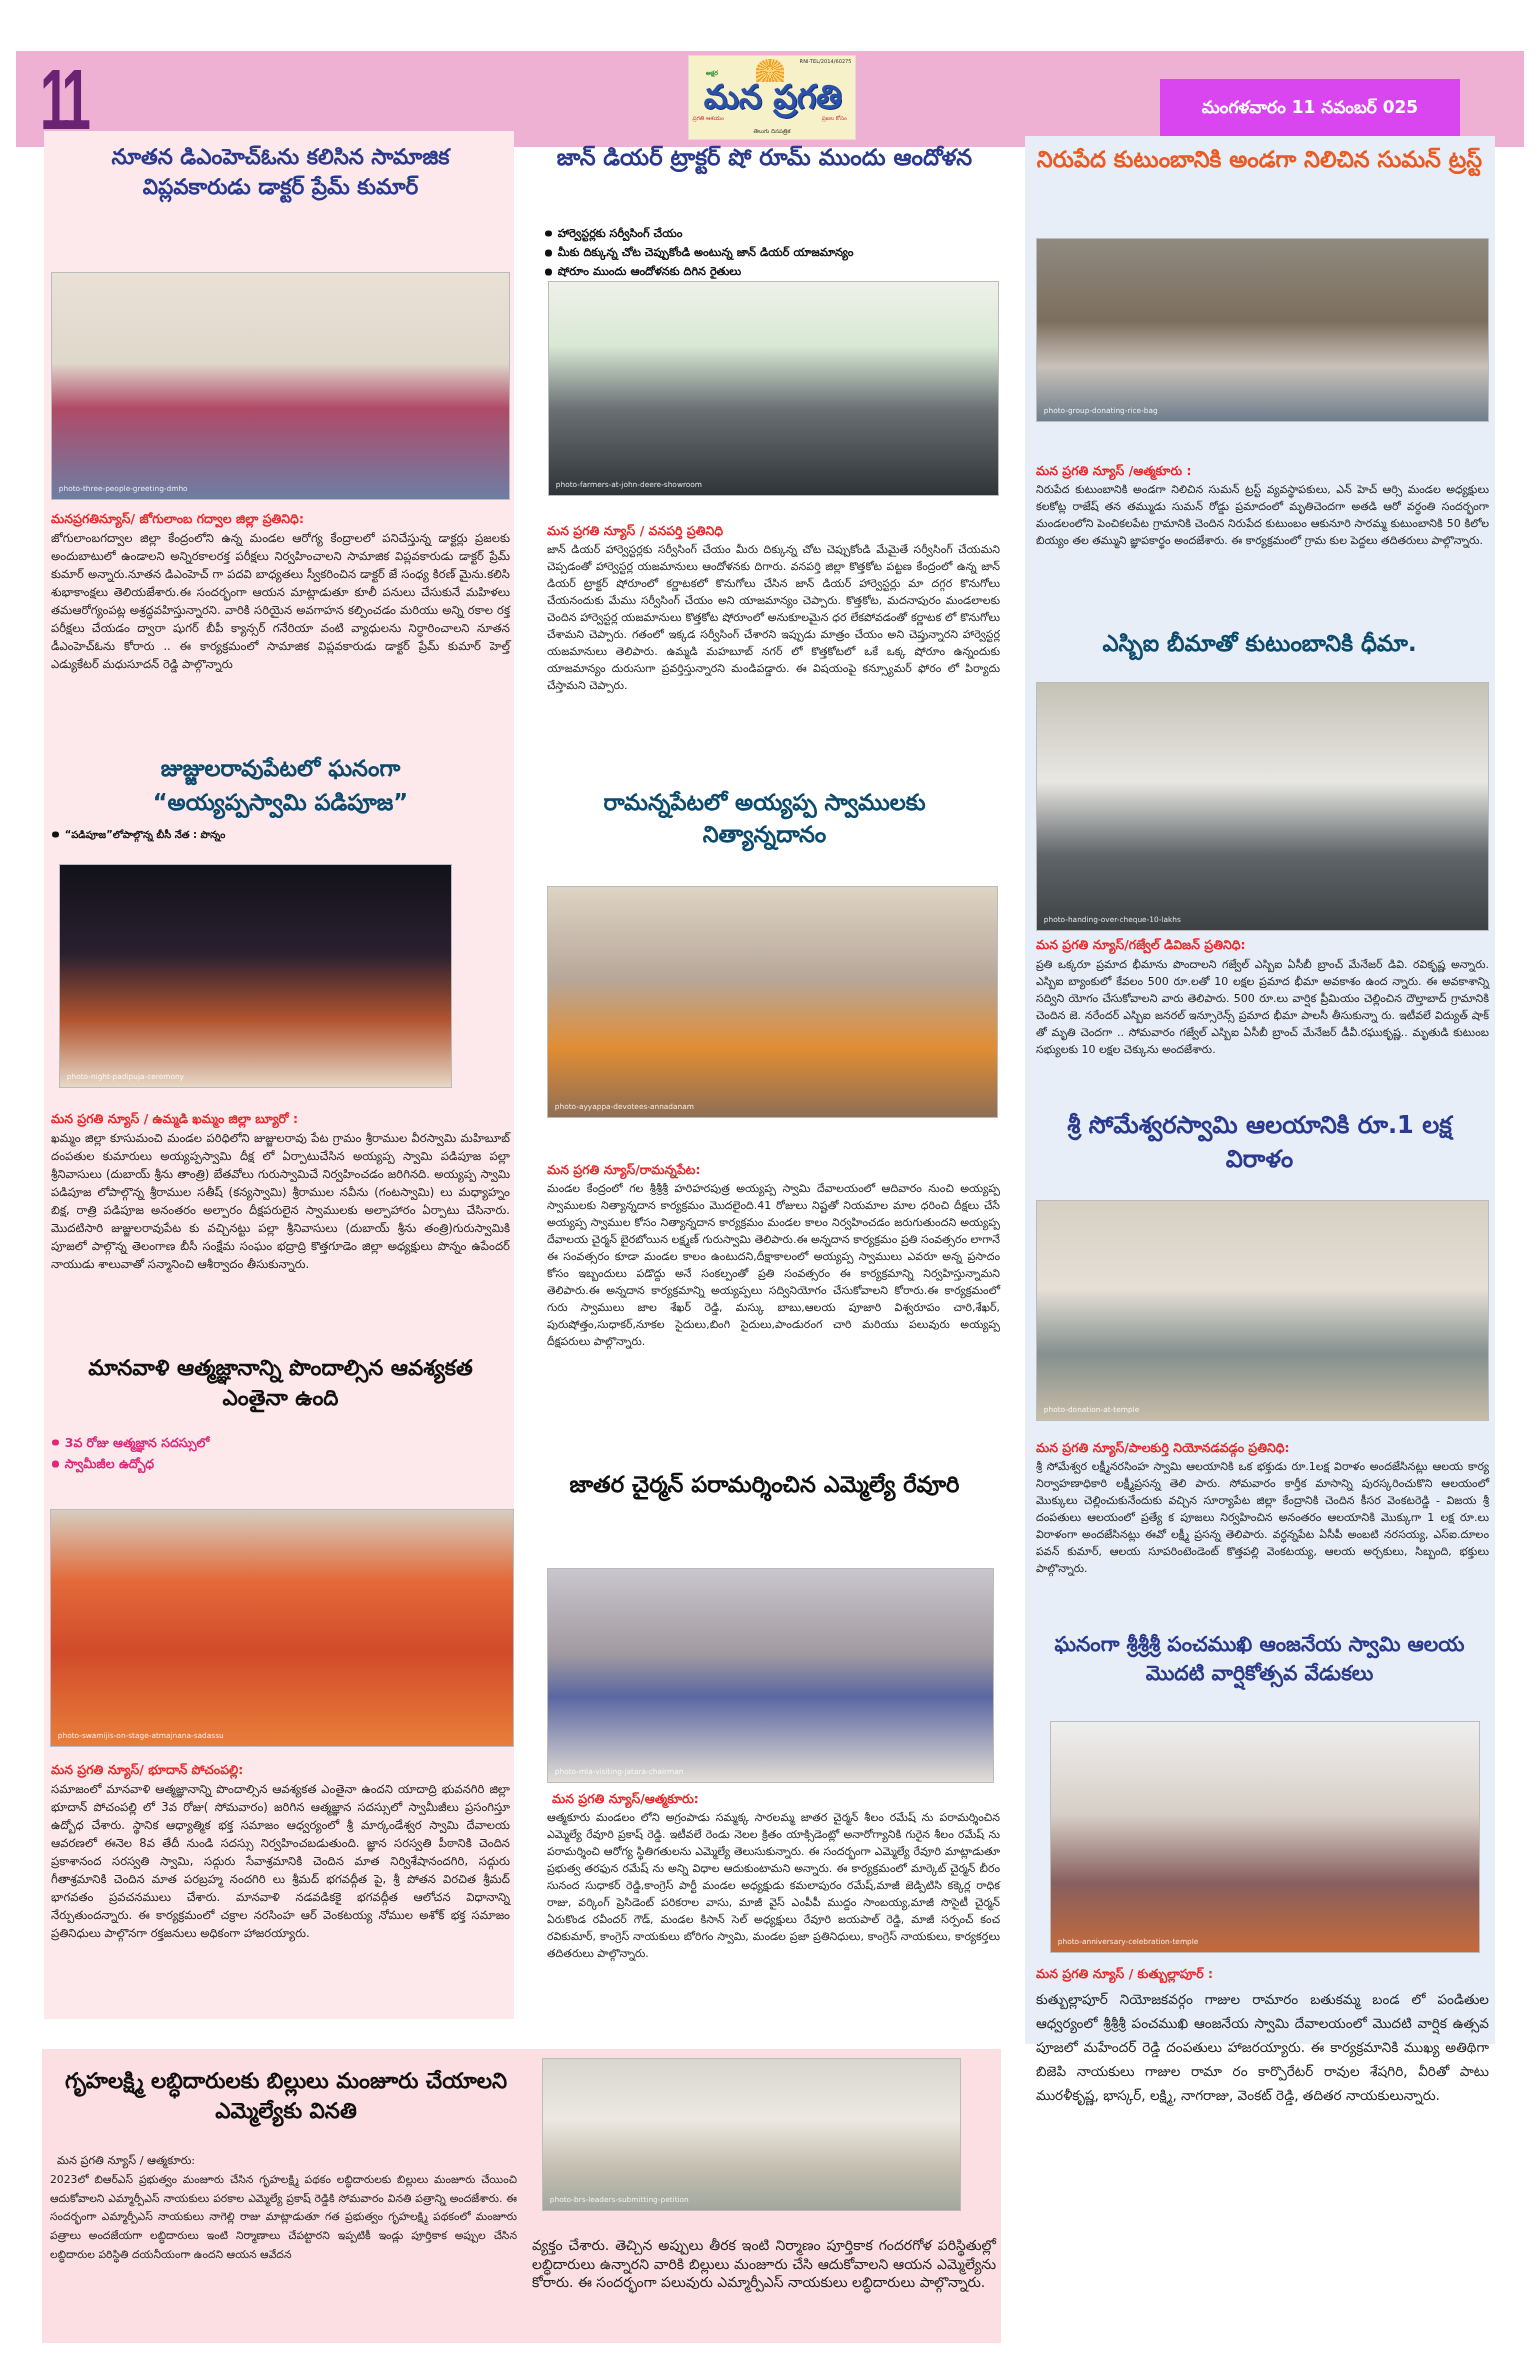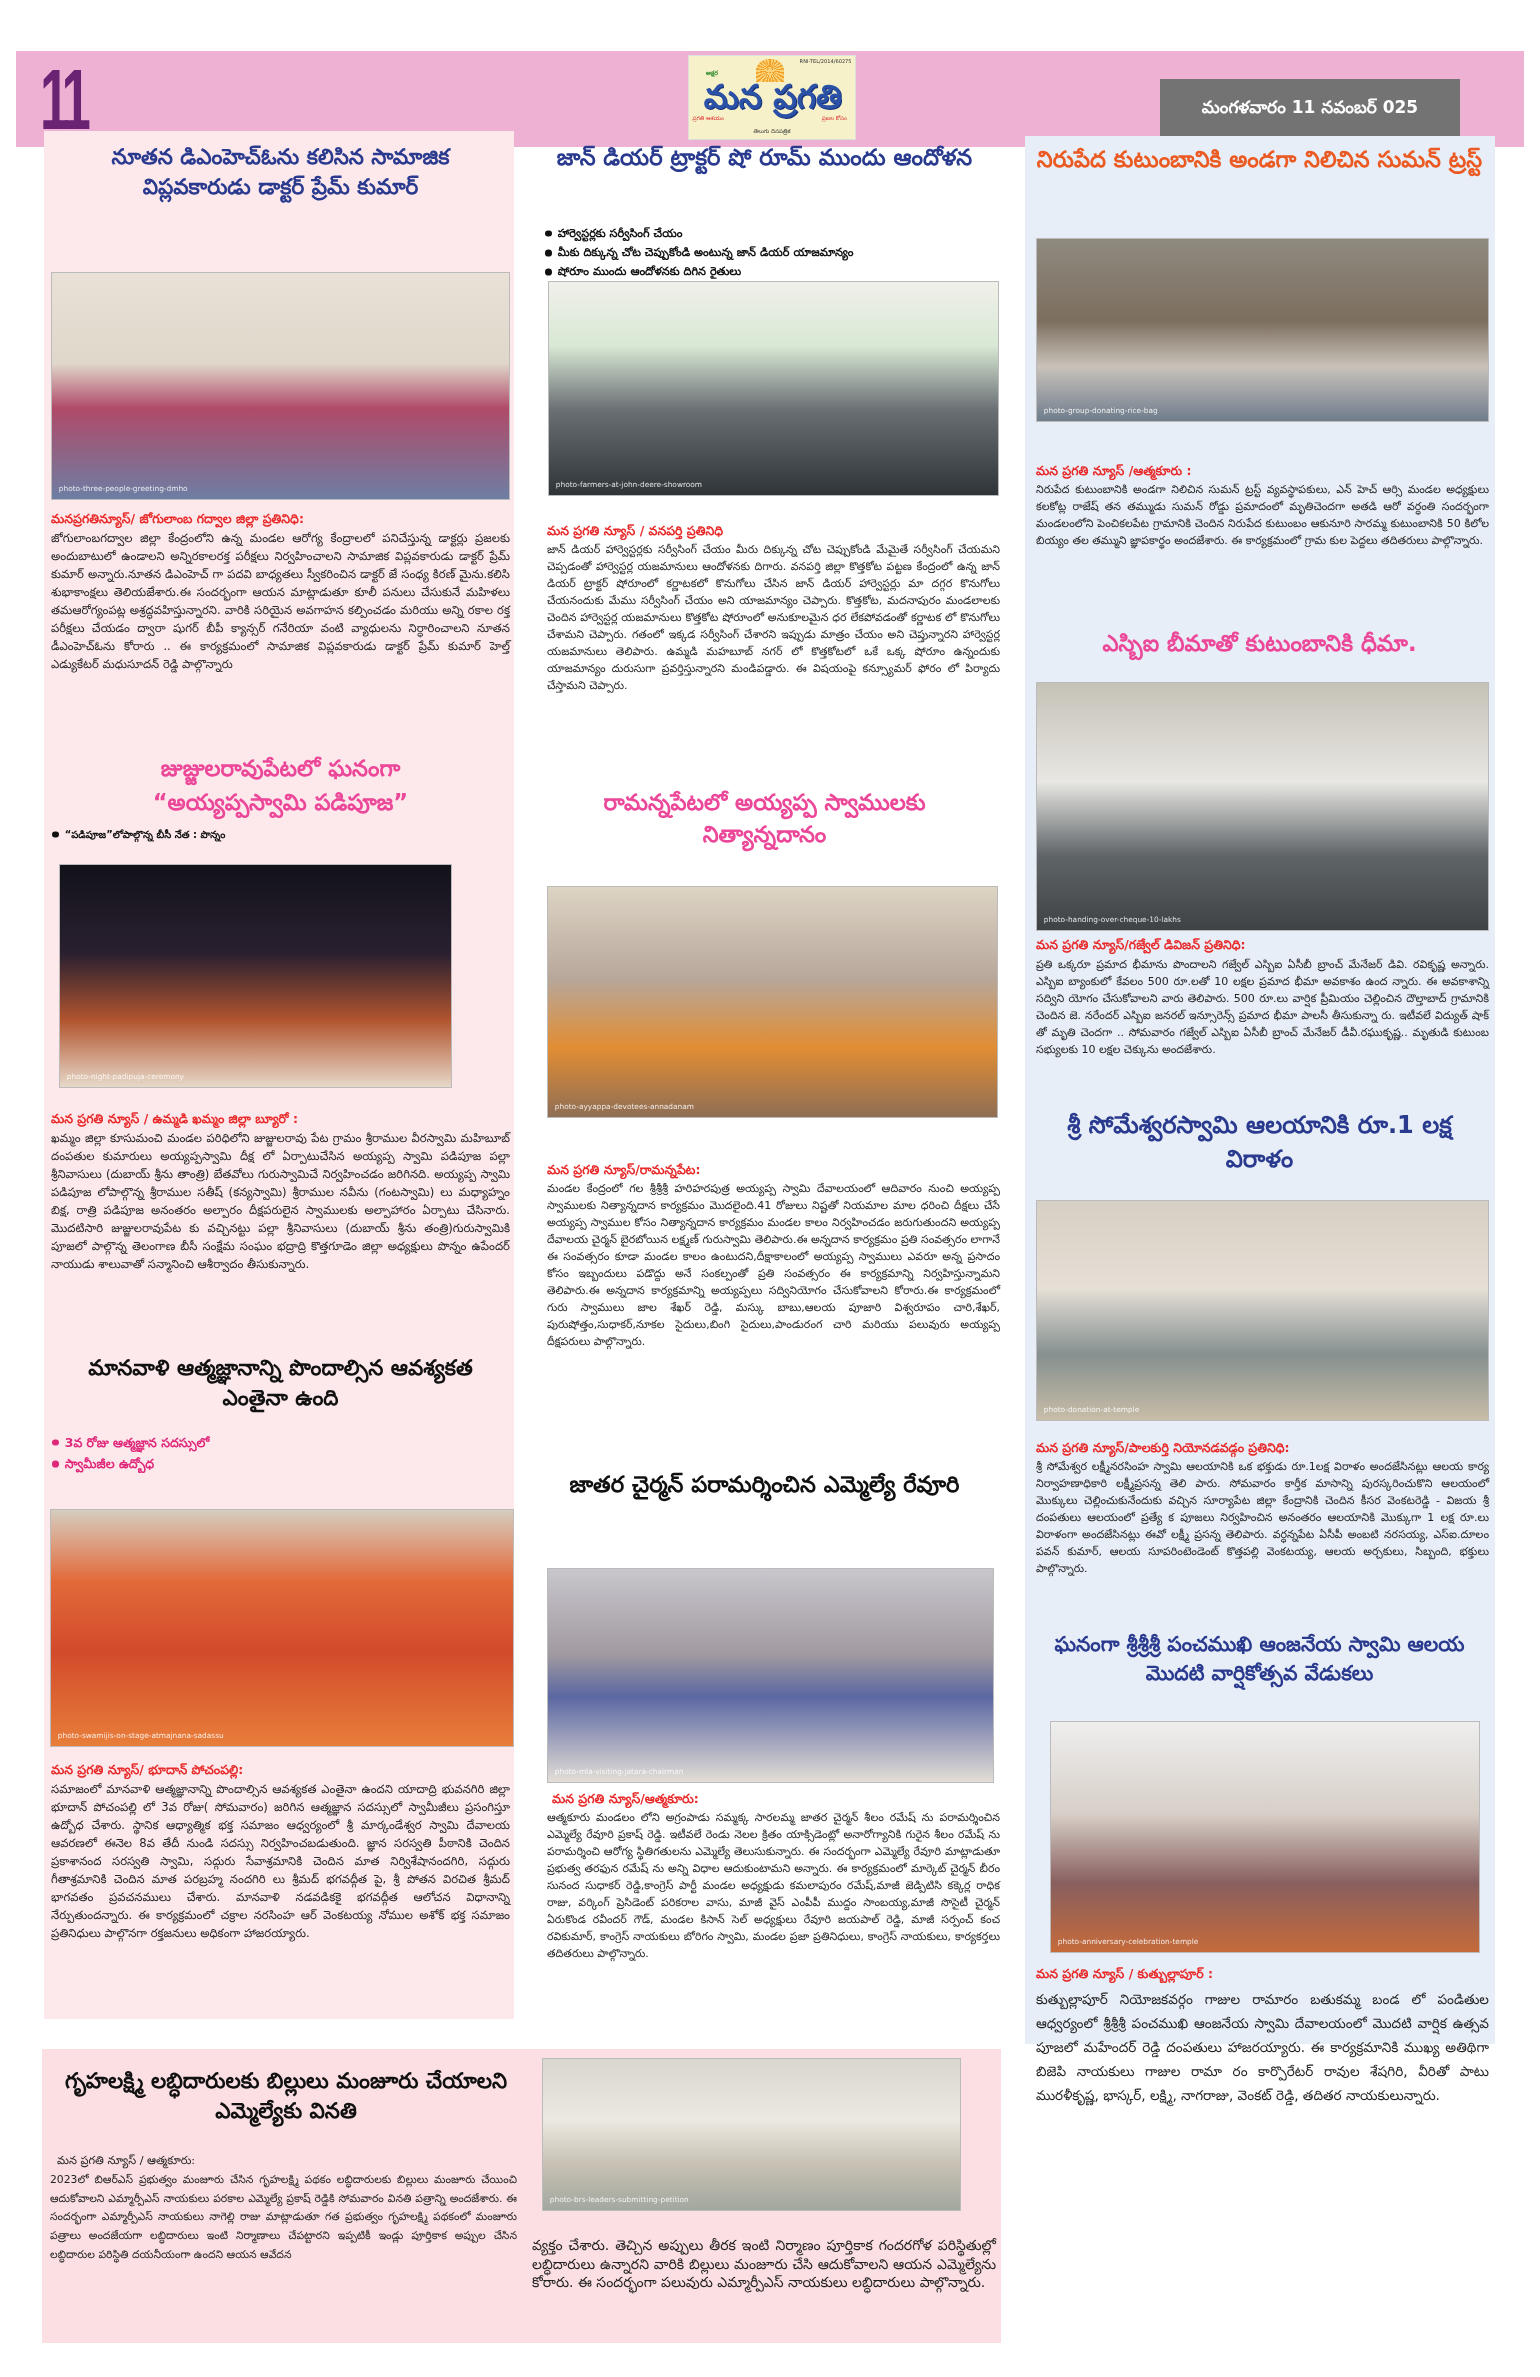--- a/index.html
+++ b/index.html
@@ -10,28 +10,28 @@
   .masthead{left:16px;top:51px;width:1508px;height:96px;background:#efb1d3}
   .pageno{left:40px;top:54px;font-family:"Liberation Sans",sans-serif;font-weight:700;font-size:85px;line-height:91px;color:#6a2273;letter-spacing:-8px;transform:scaleX(0.62);transform-origin:left top}
   .logo{left:688px;top:55px;width:168px;height:85px;background:#f6f1c8;border:1.1px solid #ddd;overflow:hidden}
   .logo .reg{position:absolute;right:3.4px;top:2.3px;font-size:5.1px;color:#333}
   .logo .small{position:absolute;left:17px;top:12.5px;font-size:6.2px;color:#2b8a2b;font-weight:700}
   .logo .sun{position:absolute;left:67px;top:3.4px;width:28px;height:22.6px;border-radius:50% 50% 0 0;background:repeating-conic-gradient(#f3a32b 0 8deg,#f9d27a 8deg 16deg)}
   .logo .name{position:absolute;left:2.3px;top:21.5px;width:163px;text-align:center;font-size:33px;font-weight:700;color:#2c52a8;line-height:37px;text-shadow:1.1px 1.1px 0 #15327a}
   .logo .tag1{position:absolute;left:3.4px;top:59px;font-size:5.7px;color:#d33}
   .logo .tag2{position:absolute;right:8px;top:59px;font-size:5.7px;color:#d33}
   .logo .tag3{position:absolute;left:0;width:100%;text-align:center;top:72px;font-size:5.7px;color:#333}
-  .datebox{left:1160px;top:79px;width:300px;height:59px;background:#737373;color:#fff;font-size:17px;font-weight:700;display:flex;align-items:center;justify-content:center}
+  .datebox{left:1160px;top:79px;width:300px;height:59px;background:#d946ef;color:#fff;font-size:17px;font-weight:700;display:flex;align-items:center;justify-content:center}
   
   .panel-pink{background:#fde9ec}
   .panel-blue{background:#e8eef7}
   .head{font-weight:700;text-align:center;line-height:1.4}
   .h-blue{color:#2a3b8f}
   .h-orange{color:#ea5a22}
-  .h-purple{color:#ec4899}
+  .h-purple{color:#0c4a6e}
   .h-black{color:#111}
   .bullets{list-style:none}
   .bullets li{position:relative;padding-left:14.7px;font-weight:700;line-height:1.7}
   .bullets li::before{content:"";position:absolute;left:2.3px;top:50%;width:6.8px;height:6.8px;border-radius:50%;background:#e0287a;transform:translateY(-50%)}
   .bul-black li{color:#111}
   .bul-black li::before{background:#111}
   .bul-pink li{color:#e0287a}
   .dateline{color:#e82a2a;font-weight:700;font-size:12.5px;line-height:19px}
   .dateline.plain{color:#222;font-weight:400}
   .body{font-size:11.6px;line-height:18px;text-align:justify;color:#222}

